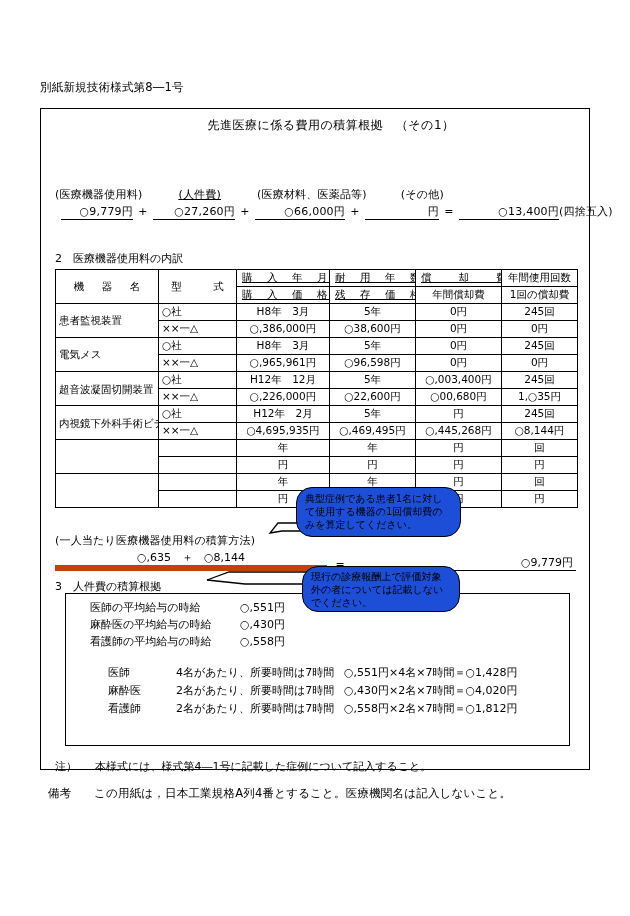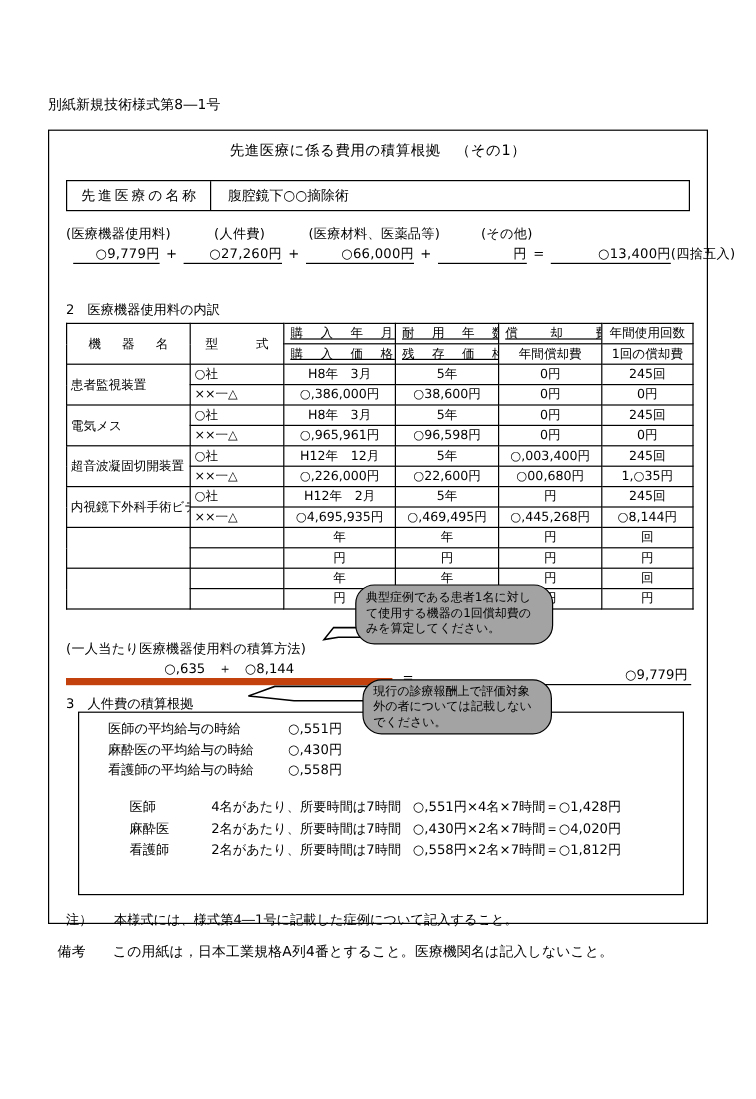--- a/index.html
+++ b/index.html
@@ -39,21 +39,21 @@
     left: 40px;
     top: 108px;
     width: 550px;
     height: 662px;
     border: 1.5px solid #000;
     box-sizing: border-box;
   }
 
   .doc-title {
     position: absolute;
-    left: 0;
+    left: 16px;
     top: 8px;
     width: 100%;
     text-align: center;
     font-size: 12px;
     letter-spacing: 0.5px;
   }
 
   
   .name-box {
     position: absolute;
@@ -93,21 +93,21 @@
     font-size: 11px;
   }
   .sec1-title { margin-bottom: 3px; letter-spacing: 0.2px; }
   .sec1-cats {
     display: block;
     margin-bottom: 2px;
     letter-spacing: 0.2px;
     white-space: nowrap;
   }
   .sec1-cats span.c1 { display:inline-block; }
-  .sec1-cats span.c2 { display:inline-block; margin-left: 36px; }
+  .sec1-cats span.c2 { display:inline-block; margin-left: 36px; text-decoration: underline; }
   .sec1-cats span.c3 { display:inline-block; margin-left: 36px; }
   .sec1-cats span.c4 { display:inline-block; margin-left: 34px; }
 
   .sec1-eq {
     white-space: nowrap;
     margin-left: 6px;
     letter-spacing: 0.2px;
   }
   .u {
     display: inline-block;
@@ -253,21 +253,21 @@
     font-size: 11.5px;
     white-space: nowrap;
     letter-spacing: 0.2px;
   }
   .remark-key { display:inline-block; width: 46px; }
 
   
   .callout {
     position: absolute;
     border: 1.3px solid #000;
-    background: #a3a3a3;
+    background: #1d4ed8;
     border-radius: 16px;
     font-size: 10px;
     line-height: 13px;
     padding: 4px 8px;
     box-sizing: border-box;
     z-index: 20;
   }
   #callout-1 {
     left: 296px;
     top: 487px;
@@ -289,24 +289,20 @@
 <body>
 
 <div class="page">
 
   <div class="form-no">別紙新規技術様式第8―1号</div>
 
   <div class="outer-frame">
 
     <div class="doc-title">先進医療に係る費用の積算根拠　（その1）</div>
 
-    <div class="name-box">
-      <div class="name-label">先進医療の名称</div>
-      <div class="name-value">腹腔鏡下○○摘除術</div>
-    </div>
 
     <div class="sec1">
       <div class="sec1-cats">
         <span class="c1">(医療機器使用料)</span><span class="c2">(人件費)</span><span class="c3">(医療材料、医薬品等)</span><span class="c4">(その他)</span>
       </div>
       <div class="sec1-eq">
         <span class="u w1">○9,779円</span><span class="plus">+</span><span class="u w2">○27,260円</span><span class="plus">+</span><span class="u w3">○66,000円</span><span class="plus">+</span><span class="u w4">円</span><span class="plus">=</span><span class="u w5">○13,400円</span><span>(四捨五入)</span>
       </div>
     </div>
 

